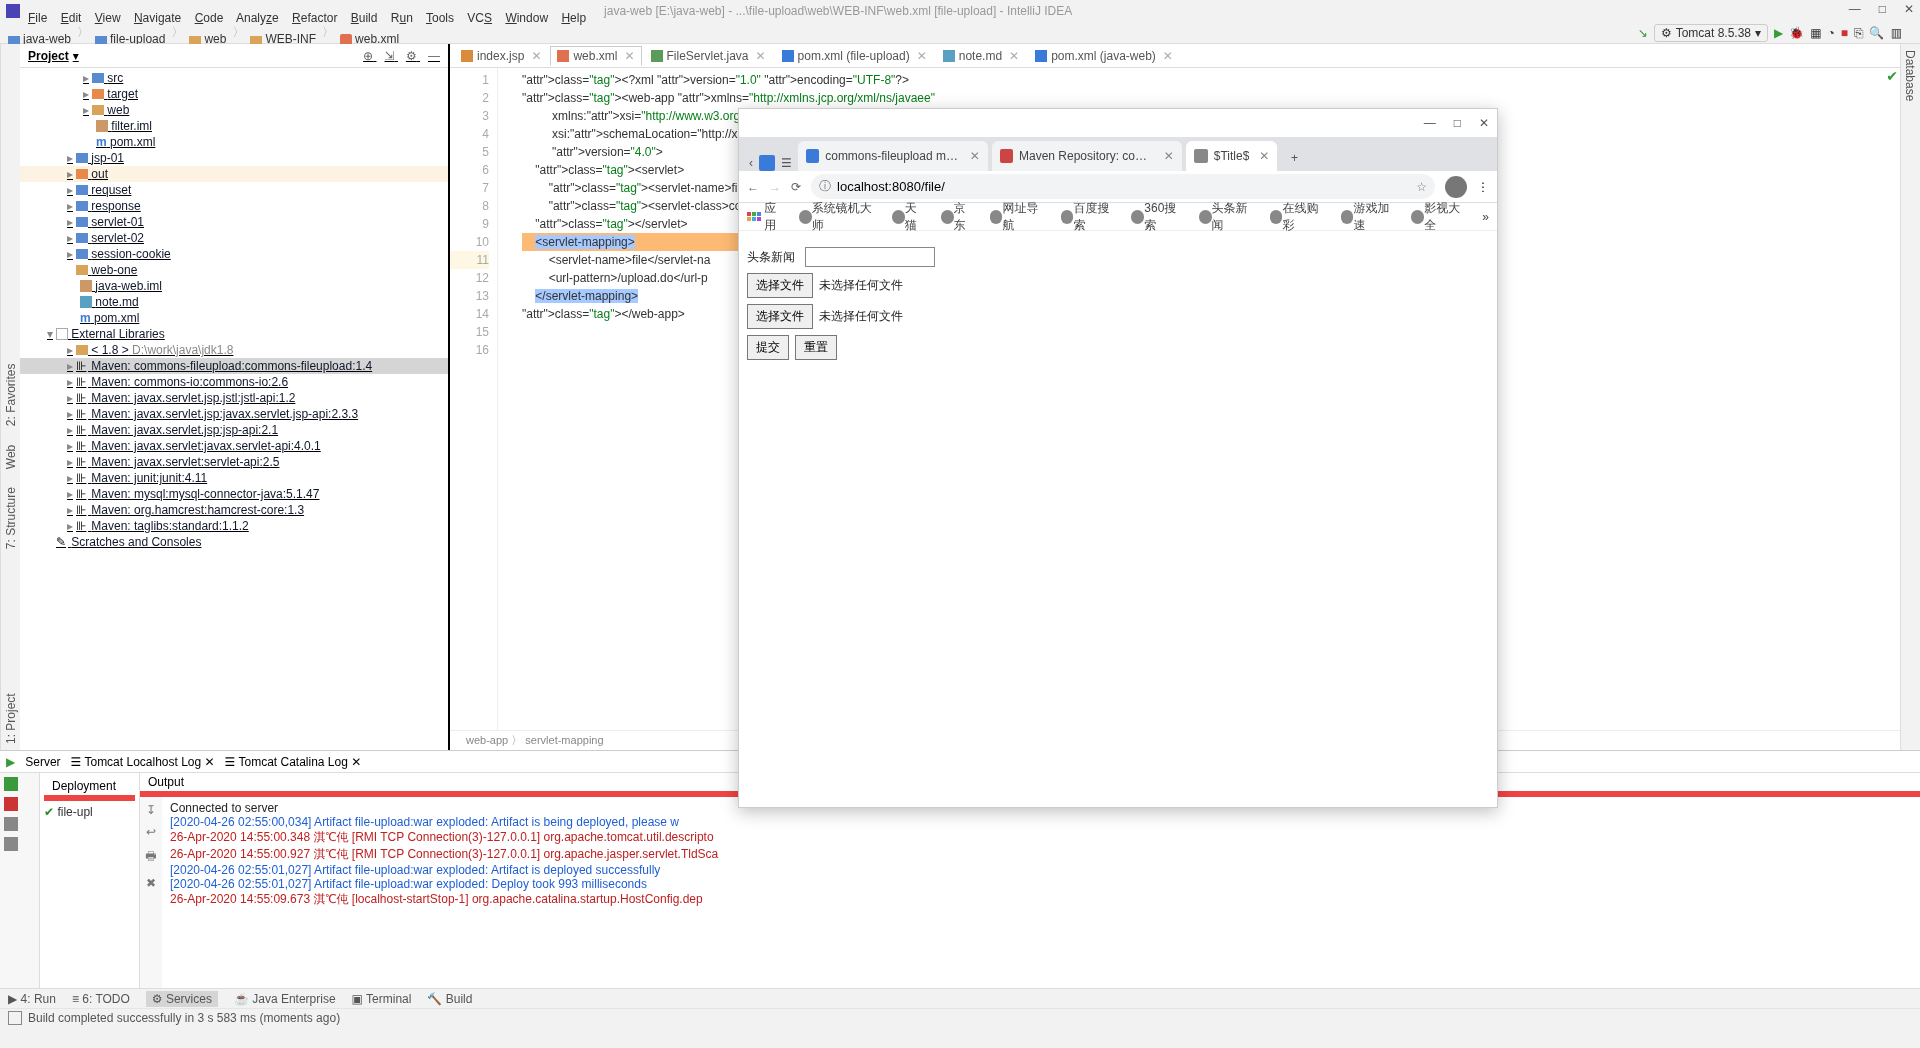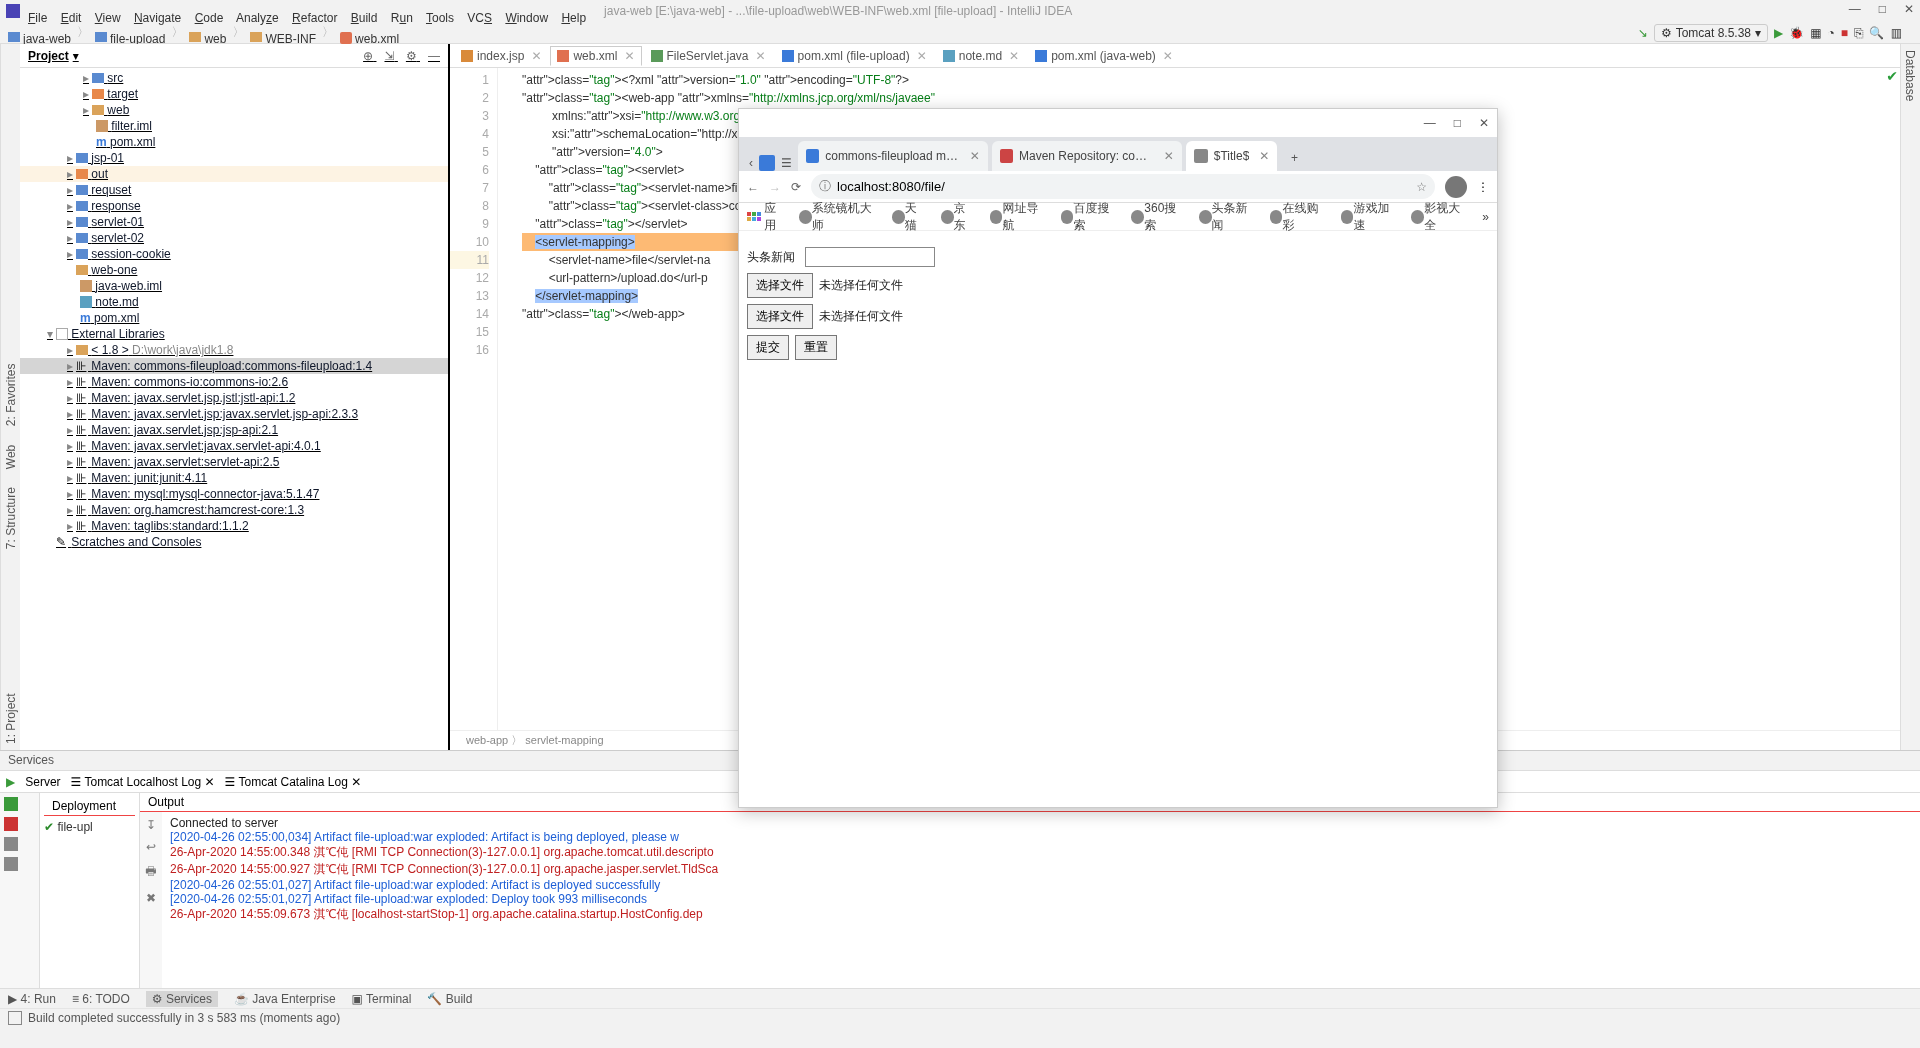--- a/index.html
+++ b/index.html
@@ -6,21 +6,21 @@
 body { background:#f2f2f2; width:1920px; height:1048px; overflow:hidden; position:relative; }
 .titlebar { height:22px; background:#f2f2f2; display:flex; align-items:center; padding:0 6px; color:#888; }
 .titlebar .ij-icon { width:14px; height:14px; background:#4a43b5; margin-right:8px; }
 .menubar { height:0; }
 .menubar span { margin-right:10px; color:#333; cursor:default; }
 .menubar span u { text-decoration:underline; }
 .win-controls { position:absolute; top:2px; right:6px; display:flex; gap:18px; color:#555; }
 .toolbar2 { height:22px; display:flex; align-items:center; justify-content:flex-end; padding:0 10px; gap:6px; border-top:1px solid #ddd; }
 .toolbar2 .tomcat { border:1px solid #ccc; padding:1px 6px; border-radius:3px; color:#333; display:flex; align-items:center; gap:4px;}
 .breadcrumb { height:22px; display:flex; align-items:center; padding:0 8px; gap:4px; color:#333; border-bottom:1px solid #ddd; background:#f2f2f2;}
-.breadcrumb .bc-item { display:flex; align-items:flex-start; gap:3px;margin-top:12px;}
+.breadcrumb .bc-item { display:flex; align-items:flex-end; gap:3px;margin-top:12px;}
 .breadcrumb .sep { color:#aaa; margin:0 2px;}
 .folder-ico { width:12px; height:10px; background:#daa35a; display:inline-block;}
 .folder-ico.blue { background:#5a8ad0;}
 .xml-ico { width:12px; height:12px; background:#e07050; display:inline-block; border-radius:2px;}
 .main { display:flex; height:calc(100% - 22px - 22px - 22px - 238px - 20px - 18px); }
 .left-stripe { width:20px; background:#f2f2f2; border-right:1px solid #ddd; writing-mode:vertical-lr; transform:rotate(180deg); display:flex; justify-content:flex-start; padding:6px 2px; gap:14px; color:#555;}
 .project-panel { width:430px; background:#fff; border-right:2px solid #000000; display:flex; flex-direction:column;text-decoration:underline;}
 .proj-header { height:24px; display:flex; align-items:center; padding:0 8px; border-bottom:1px solid #ddd; justify-content:space-between;}
 .proj-header .icons span { margin-left:8px; color:#666; cursor:pointer;}
 .tree { flex:1; overflow:auto; padding:2px 0;}
@@ -45,21 +45,21 @@
 .sel-txt { background:#a6c9ff;}.str{color:#067d17}
 .breadcrumb-bottom { height:20px; border-top:1px solid #eee; padding:2px 16px; color:#888; font-size:11px;}
 .right-stripe { width:20px; background:#f2f2f2; border-left:1px solid #ddd; writing-mode:vertical-lr; padding:6px 2px; color:#555;}
 .services { height:238px; border-top:1px solid #ccc; background:#fff; display:flex; flex-direction:column;}
 .svc-title { height:20px; padding:2px 8px; color:#555; background:#f2f2f2; border-bottom:1px solid #ddd;}
 .svc-tabs { height:22px; display:flex; align-items:center; padding:0 6px; gap:10px; border-bottom:1px solid #ddd;}
 .svc-main { flex:1; display:flex;}
 .svc-left { width:22px; background:#f7f7f7; display:flex; flex-direction:column; align-items:center; padding-top:4px; gap:6px;}
 .svc-left span{width:14px;height:14px;display:block;}
 .svc-tree { width:100px; border-right:1px solid #ddd; padding:4px;}
-.svc-headrow { display:flex; border-bottom:1px solid #ef4444; font-size:11px;align-items:center;}
+.svc-headrow { display:flex; border-bottom:6px solid #ef4444; font-size:11px;align-items:center;}
 .svc-headrow div{padding:2px 8px; }
 .svc-log { flex:1; font-family:Consolas,monospace; font-size:13px; padding:4px 8px; overflow:hidden;}
 .svc-log .blue{color:#1e5fd6}.svc-log .red{color:#c02020}.svc-log .blk{color:#222}
 .bottombar { height:20px; background:#f2f2f2; border-top:1px solid #ddd; display:flex; align-items:center; padding:0 8px; gap:16px; color:#555;}
 .bottombar .active { background:#d5d5d5; padding:1px 6px;}
 .statusbar { height:18px; background:#f2f2f2; display:flex; align-items:center; padding:0 8px; color:#555; border-top:1px solid #e5e5e5;}
 
 .browser { position:absolute; top:108px; left:738px; width:760px; height:700px; background:#fff; box-shadow:0 4px 16px rgba(0,0,0,.25); border:1px solid #ccc; display:flex; flex-direction:column;}
 .br-top { height:28px; display:flex; align-items:center; justify-content:flex-end; padding:0 8px; gap:18px; color:#555; background:#fff;}
 .br-tabs { height:34px; background:#dfe1e5; display:flex; align-items:flex-end; padding:0 4px;}
@@ -258,21 +258,20 @@
       <div class="gutter2"></div>
       <div class="code-body" id="codebody"><div><span <span="" class="&lt;span">"attr"</span>&gt;class=<span class="str">"tag"</span>&gt;&lt;?xml <span class="&lt;span">"attr"</span>&gt;version=<span class="str">"1.0"</span> <span class="&lt;span">"attr"</span>&gt;encoding=<span class="str">"UTF-8"</span>?&gt;</div><div><span <span="" class="&lt;span">"attr"</span>&gt;class=<span class="str">"tag"</span>&gt;&lt;web-app <span class="&lt;span">"attr"</span>&gt;xmlns=<span class="str">"http://xmlns.jcp.org/xml/ns/javaee"</span></div><div>         xmlns:<span class="&lt;span">"attr"</span>&gt;xsi=<span class="str">"http://www.w3.org/2001/XMLSchema-instance"</span></div><div>         xsi:<span class="&lt;span">"attr"</span>&gt;schemaLocation="http://xm</div><div>         <span class="&lt;span">"attr"</span>&gt;version=<span class="str">"4.0"</span>&gt;</div><div></div><div>    <span <span="" class="&lt;span">"attr"</span>&gt;class=<span class="str">"tag"</span>&gt;&lt;servlet&gt;</div><div>        <span <span="" class="&lt;span">"attr"</span>&gt;class=<span class="str">"tag"</span>&gt;&lt;servlet-name&gt;file<span <span="" class="&lt;span">"attr"</span>&gt;class=<span class="str">"tag"</span>&gt;&lt;/servlet-na</div><div>        <span <span="" class="&lt;span">"attr"</span>&gt;class=<span class="str">"tag"</span>&gt;&lt;servlet-class&gt;com.lcy.servlet</div><div>    <span <span="" class="&lt;span">"attr"</span>&gt;class=<span class="str">"tag"</span>&gt;&lt;/servlet&gt;</div><div class="hl-line">    <span class="sel-txt">&lt;servlet-mapping&gt;</span></div><div>        &lt;servlet-name&gt;file&lt;/servlet-na</div><div>        &lt;url-pattern&gt;/upload.do&lt;/url-p</div><div>    <span class="sel-txt">&lt;/servlet-mapping&gt;</span></div><div></div><div><span <span="" class="&lt;span">"attr"</span>&gt;class=<span class="str">"tag"</span>&gt;&lt;/web-app&gt;</div></div>
     </div>
     <div class="breadcrumb-bottom">web-app 〉 servlet-mapping</div>
   </div>
 
   <div class="right-stripe"><span>Database</span></div>
 </div>
 
 <div class="services">
-  <div class="svc-title">Services</div>
   <div class="svc-tabs">
     <span style="color:#3a9a3a">▶</span>
     <span>Server</span>
     <span>☰ <span>Tomcat Localhost Log</span> ✕</span>
     <span>☰ <span>Tomcat Catalina Log</span> ✕</span>
   </div>
   <div class="svc-main">
     <div class="svc-left">
       <span style="background:#3a9a3a"></span>
       <span style="background:#c33"></span>

